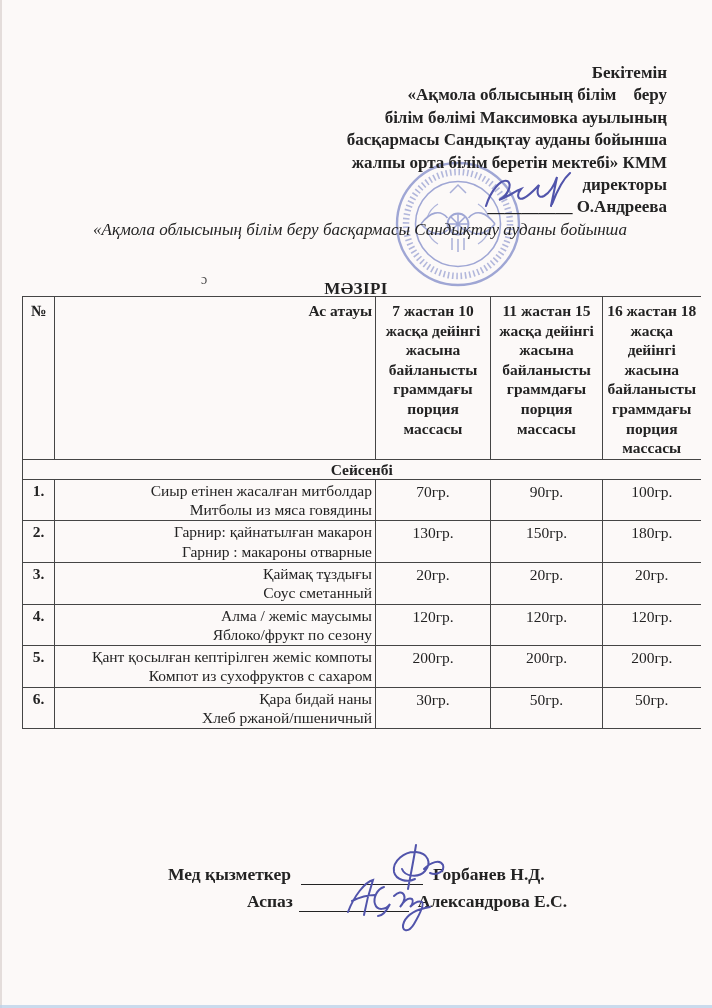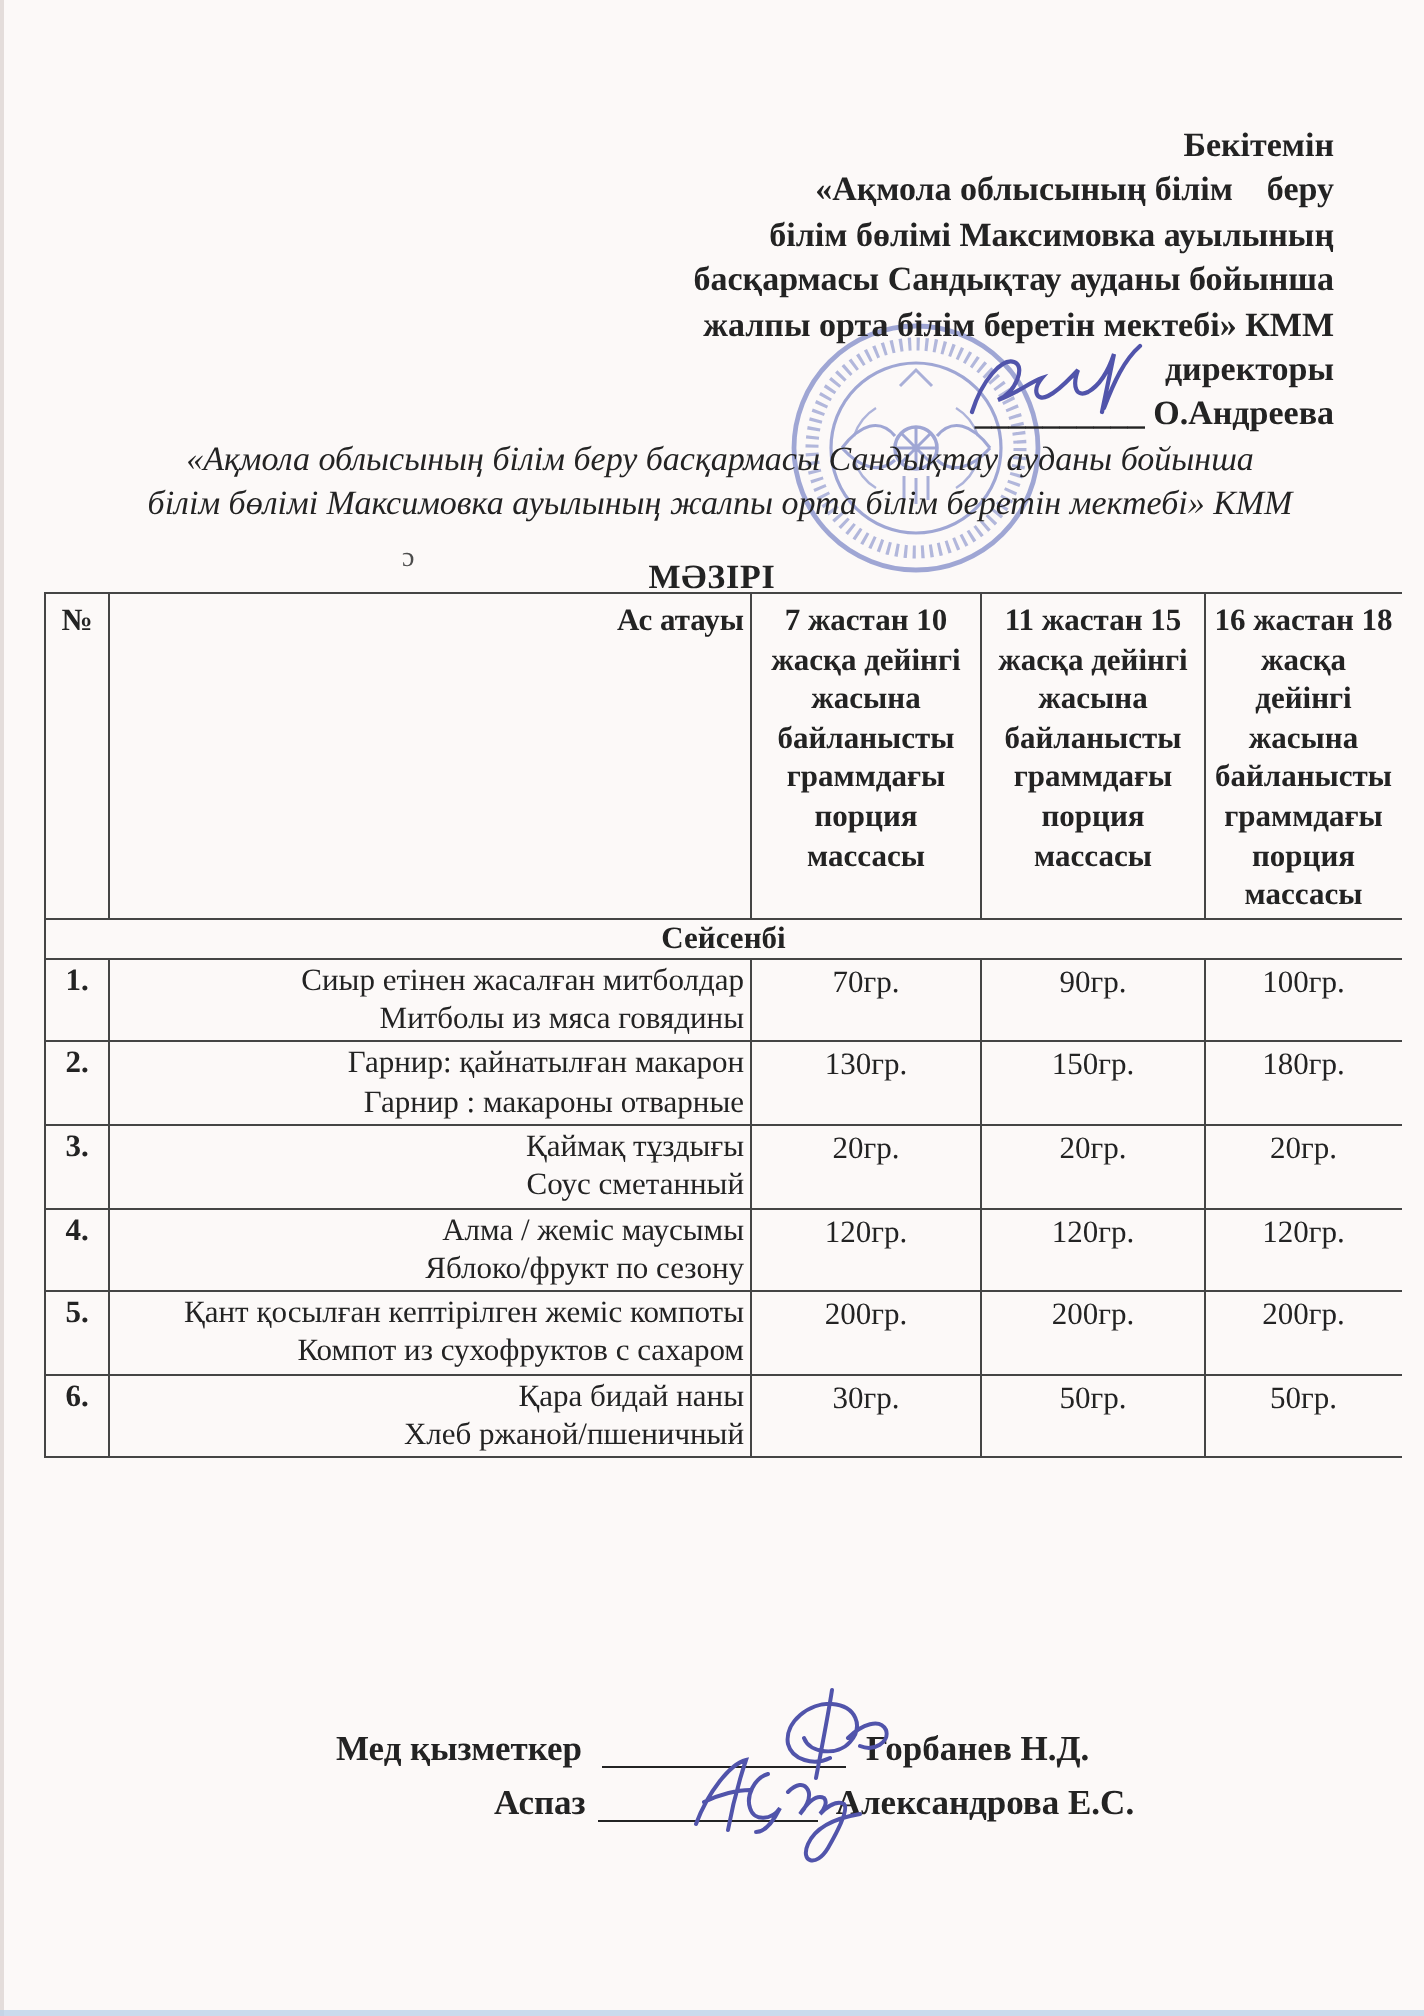--- a/index.html
+++ b/index.html
@@ -53,21 +53,21 @@
     font-weight:bold;text-align:center;height:17px;
     line-height:17px;padding:1px 0;margin-top:43px;
   }
   .menu .item td{height:35px;line-height:19.3px}
   .menu .num{font-weight:bold;text-align:center}
   .menu .dish{padding-left:12px}
   .menu .portion{text-align:center;padding-top:2px}
 
   
   .sig-row{
-    position:absolute;z-index:2;display:flex;align-items:flex-start;
+    position:absolute;z-index:2;display:flex;align-items:center;
     font-weight:bold;font-size:17.5px;line-height:21px;
   }
   #sig-row-med{top:864px;left:168px}
   #sig-row-cook{top:891px;left:247px}
   .sig-line{display:inline-block;border-bottom:1.6px solid #232323;height:19px}
   .sig-line.med{width:122px;margin:0 10px}
   .sig-line.cook{width:110px;margin:0 9px 0 6px}
 
   
   .scan-bottom{position:absolute;left:0;bottom:0;width:712px;height:3px;
@@ -103,21 +103,20 @@
   <div>директоры</div>
   <div>__________ О.Андреева</div>
 </div>
 
 <svg id="sig-director" class="sig-svg" width="104" height="48" viewBox="0 0 104 48">
   <path d="M8 38 C13 22 23 11 29 13 C35 15 30 28 21 32 C30 29 37 23 43 21 C38 27 40 33 46 30 C52 27 57 21 61 17 C58 25 60 31 66 28 C73 24 77 15 79 9 L73 38 M74 36 C79 23 84 12 92 5" stroke="#5154ab" stroke-width="2.1" fill="none" stroke-linecap="round"></path>
 </svg>
 
 <div class="layer intro">
   <div>«Ақмола облысының білім беру басқармасы Сандықтау ауданы бойынша</div>
-  <div>білім бөлімі Максимовка ауылының жалпы орта білім беретін мектебі» КММ</div>
 </div>
 <div class="layer menu-title">МӘЗІРІ</div>
 <div class="layer stray-mark">ɔ</div>
 
 <table class="menu">
   <colgroup>
     <col style="width:32px">
       <col style="width:321px">
     <col style="width:115px">
       <col style="width:112px">

